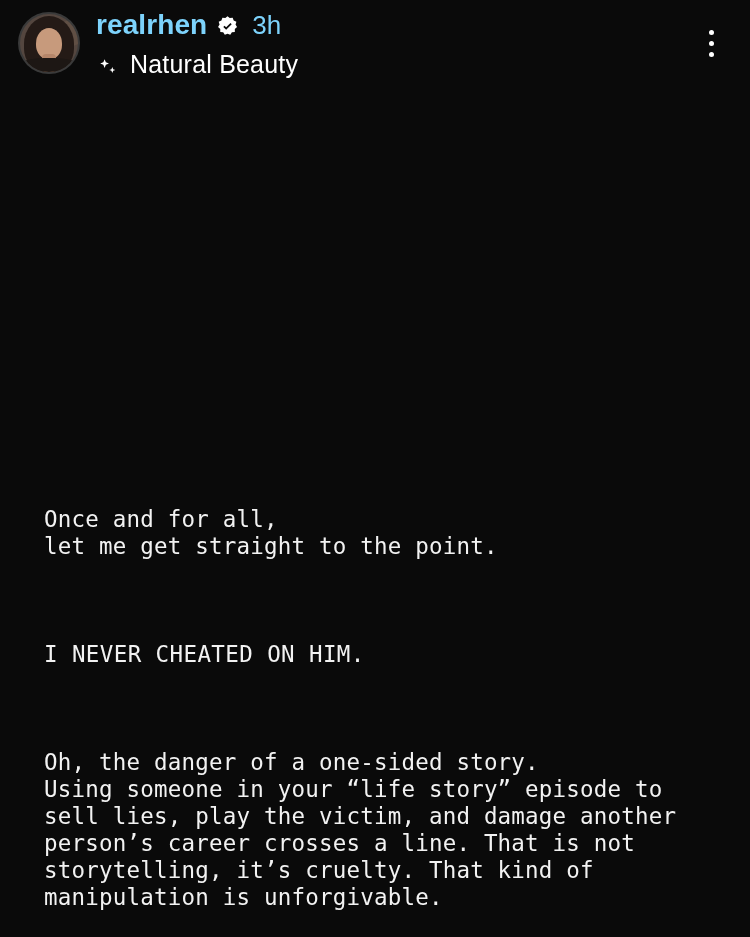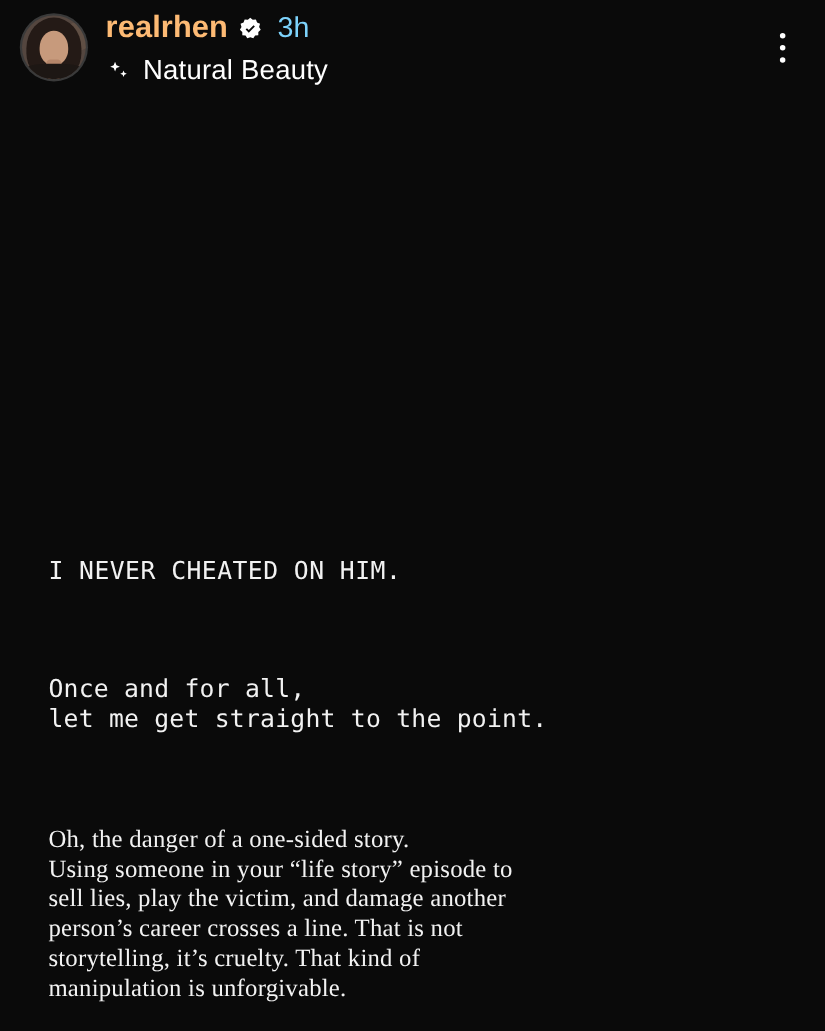--- a/index.html
+++ b/index.html
@@ -89,21 +89,21 @@
     margin-left: 16px;
     padding-top: 2px;
     min-width: 0;
   }
   .line1 {
     display: flex;
     align-items: center;
     gap: 9px;
   }
   .username {
-    color: #fdba74;
+    color: #7dd3fc;
     font-size: 28px;
     font-weight: bold;
     letter-spacing: .1px;
     line-height: 1.1;
   }
   .verified {
     width: 23px;
     height: 23px;
     display: inline-block;
     position: relative;
@@ -111,21 +111,21 @@
   }
   .timestamp {
     color: #7dd3fc;
     font-size: 26px;
     font-weight: normal;
     margin-left: 4px;
     line-height: 1.1;
   }
   .line2 {
     display: flex;
-    align-items: center;
+    align-items: flex-end;
     gap: 10px;
     margin-top: 9px;
   }
   .sparkle-icon {
     width: 24px;
     height: 24px;
     display: inline-block;
     position: relative;
     top: 1px;
   }
@@ -164,21 +164,21 @@
     top: 452px;
     width: 670px;
     color: #f2f2f2;
     font-family: "DejaVu Sans Mono", monospace;
     font-size: 22.5px;
     line-height: 27px;
     letter-spacing: .2px;
     white-space: pre-wrap;
   }
   .para { margin: 0 0 27px 0; }
-  .para:last-child { margin-bottom: 0; font-family: Liberation Serif, serif; }
+  .para:last-child { margin-bottom: 0; }
   .para.shout { letter-spacing: .4px; }
 </style>
 </head>
 <body>
 
 <div id="screen">
 
   <div class="story-header">
 
     <div class="avatar-wrap">
@@ -215,23 +215,23 @@
     </div>
 
     <div class="more-btn">
       <i></i>
       <i></i>
       <i></i>
     </div>
   </div>
 
   <div class="story-body">
-    <p class="para shout">I NEVER CHEATED ON HIM.</p>
     <p class="para">Once and for all,
 let me get straight to the point.</p>
+    <p class="para shout">I NEVER CHEATED ON HIM.</p>
     <p class="para">Oh, the danger of a one-sided story.
 Using someone in your “life story” episode to
 sell lies, play the victim, and damage another
 person’s career crosses a line. That is not
 storytelling, it’s cruelty. That kind of
 manipulation is unforgivable.</p>
     
   </div>
 
 </div>

